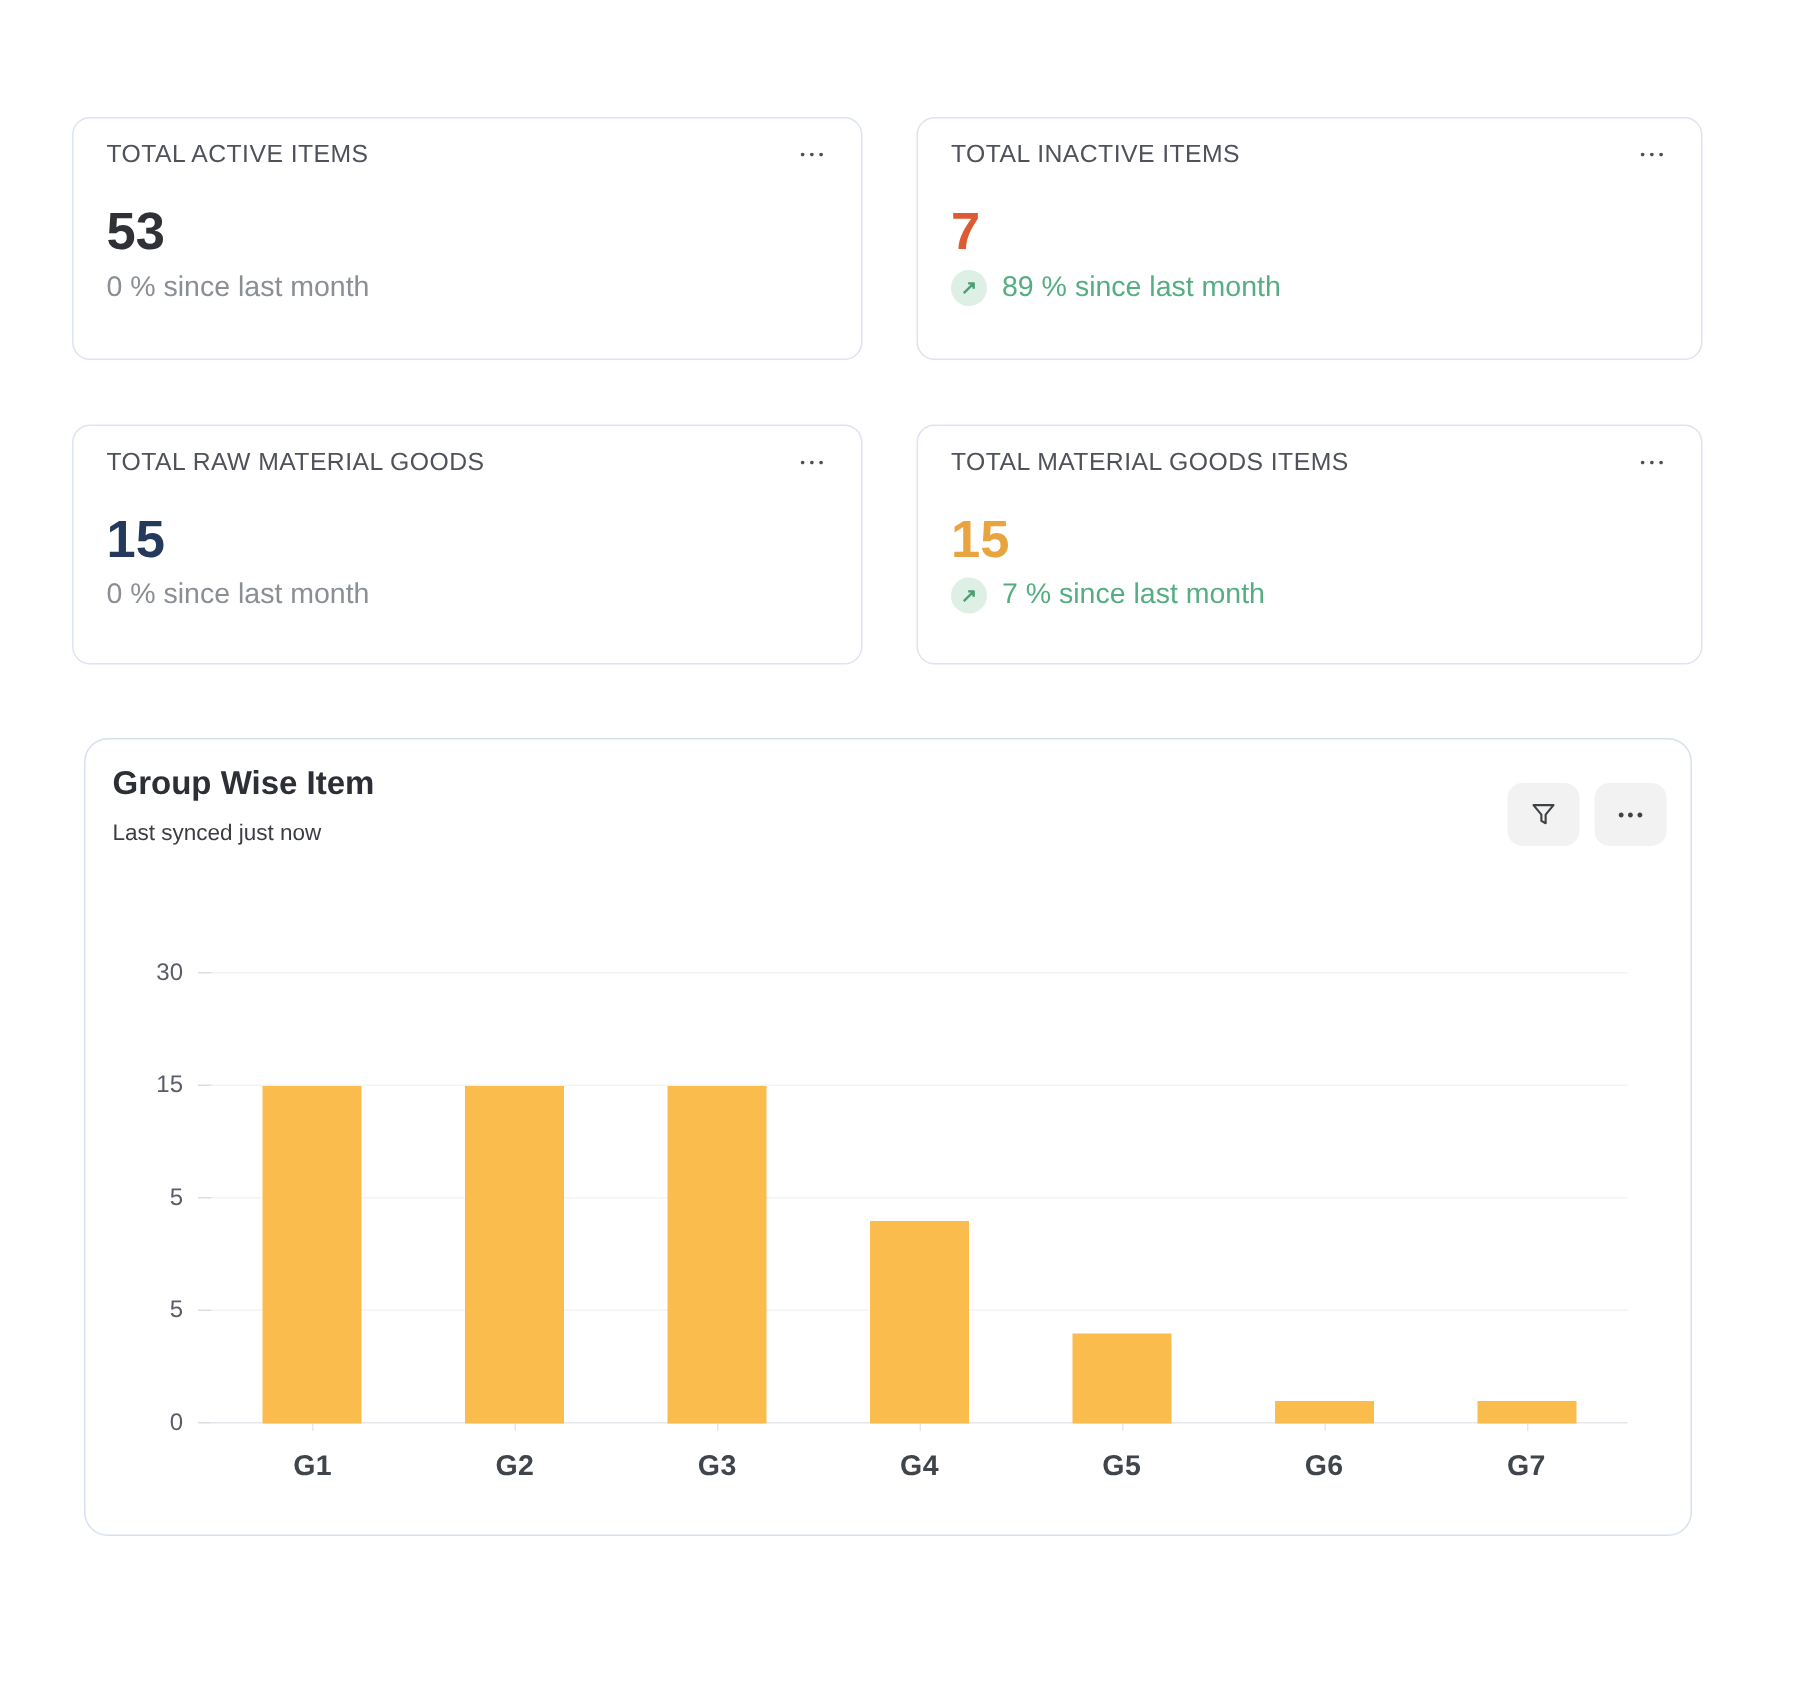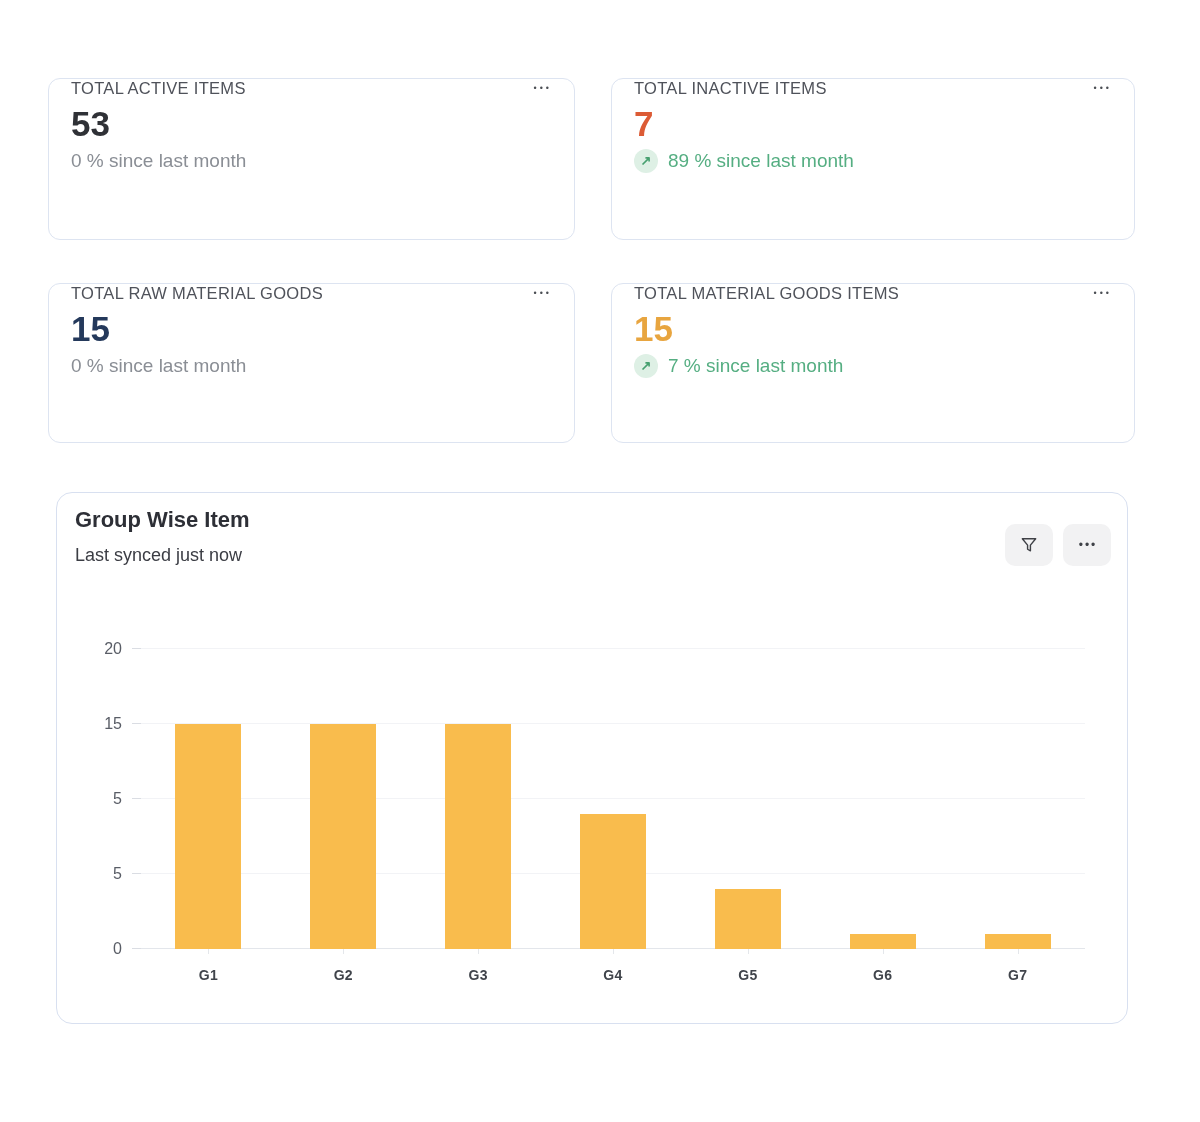--- a/index.html
+++ b/index.html
@@ -19,21 +19,21 @@
     display: grid;
     grid-template-columns: 527px 524px;
     grid-template-rows: 162px 160px;
     column-gap: 36px;
     row-gap: 43px;
   }
   .stat-card {
     background: #ffffff;
     border: 1px solid #DDE4F1;
     border-radius: 12px;
-    padding: 0 22px;
+    padding: 15px 22px;
     position: relative;
   }
   .stat-header {
     display: flex;
     justify-content: space-between;
     align-items: flex-start;
   }
   .stat-title {
     font-size: 16.5px;
     color: #4F525A;
@@ -43,21 +43,21 @@
     font-size: 9px;
     letter-spacing: 3px;
     color: #4B4E54;
     cursor: pointer;
     line-height: 14px;
     padding: 2px 0 2px 8px;
     border: none;
     background: transparent;
   }
   .stat-value {
-    margin-top: 8px;
+    margin-top: 24px;
     font-size: 35px;
     font-weight: 700;
     line-height: 1;
   }
   .stat-delta {
     margin-top: 8px;
     font-size: 19px;
     color: #8A8E95;
     display: flex;
     align-items: center;
@@ -94,21 +94,21 @@
     justify-content: space-between;
     align-items: flex-end;
   }
   .chart-title {
     font-size: 22px;
     font-weight: 600;
     color: #2D2F36;
   }
   .chart-subtitle {
     margin-top: 12px;
-    font-size: 18px;
+    font-size: 15px;
     color: #3B3D44;
   }
   .chart-toolbar {
     display: flex;
     gap: 10px;
     margin-top: 15px;
   }
   .icon-button {
     width: 48px; height: 42px;
     border-radius: 10px;
@@ -176,21 +176,21 @@
   }
   .xlabels {
     position: absolute;
     left: 84px; top: 474px;
     width: 944px;
     display: flex;
   }
   .xlabel {
     flex: 1 1 0;
     text-align: center;
-    font-size: 14px;
+    font-size: 19px;
     font-weight: 700;
     color: #40444B;
     letter-spacing: 0.3px;
   }
 </style>
 </head>
 <body>
 
 <div class="stats-grid">
 
@@ -303,21 +303,21 @@
           <div class="bar" style="height: 5%; background: rgb(249, 188, 77);"></div>
           <div class="xtick"></div>
         </div>
       </div>
   </div>
   <div class="ylabels">
       <div class="ylabel" style="bottom: 0%;">0</div>
       <div class="ylabel" style="bottom: 25%;">5</div>
       <div class="ylabel" style="bottom: 50%;">5</div>
       <div class="ylabel" style="bottom: 75%;">15</div>
-      <div class="ylabel" style="bottom: 100%;">20</div>
+      <div class="ylabel" style="bottom: 100%;">30</div>
     </div>
   <div class="xlabels">
       <div class="xlabel">G1</div>
       <div class="xlabel">G2</div>
       <div class="xlabel">G3</div>
       <div class="xlabel">G4</div>
       <div class="xlabel">G5</div>
       <div class="xlabel">G6</div>
       <div class="xlabel">G7</div>
     </div>

